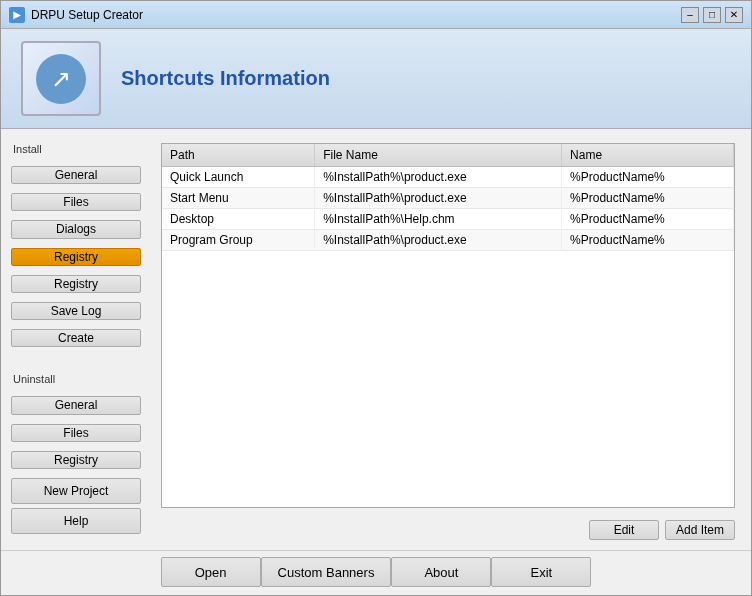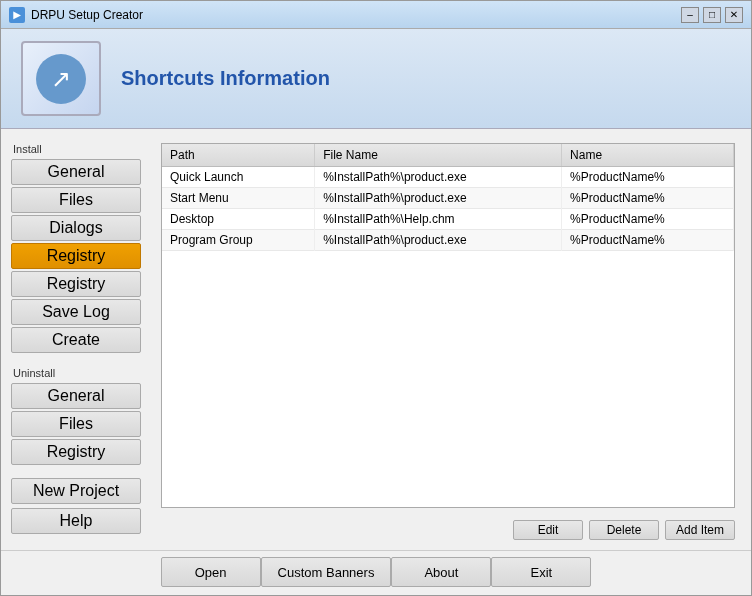--- a/index.html
+++ b/index.html
@@ -117,39 +117,40 @@
       overflow: hidden;
     }
 
     
     .sidebar {
       width: 150px;
       padding: 10px 10px;
       background: #f0f0f0;
       display: flex;
       flex-direction: column;
-      gap: 2px;
+      gap: 9px;
+      justify-content: flex-end;
     }
 
     .sidebar-section-label {
       font-size: 11px;
       color: #333;
       margin-top: 4px;
       margin-bottom: 2px;
       padding-left: 2px;
     }
 
     .sidebar-btn {
       width: 100%;
       height: 26px;
       background: linear-gradient(to bottom, #e8e8e8, #d8d8d8);
       border: 1px solid #aaa;
       border-radius: 2px;
       cursor: pointer;
-      font-size: 16px;
+      font-size: 12px;
       color: #000;
       text-align: center;
       display: flex;
       align-items: center;
       justify-content: center;
     }
     .sidebar-btn.active {
       background: linear-gradient(to bottom, #f0a000, #e09000);
       border: 1px solid #c07800;
       color: #000;
@@ -335,21 +336,20 @@
                 <td>Program Group</td>
                 <td>%InstallPath%\product.exe</td>
                 <td>%ProductName%</td>
               </tr>
             </tbody>
         </table>
       </div>
 
       <div class="table-actions">
         <button class="action-btn">Edit</button>
-        <button class="action-btn">Delete</button>
         <button class="action-btn">Add Item</button>
       </div>
     </div>
   </div>
 
   <div class="footer">
     <div class="footer-bottom">
       <button class="footer-btn">Open</button>
       <button class="footer-btn">Custom Banners</button>
       <button class="footer-btn">About</button>

